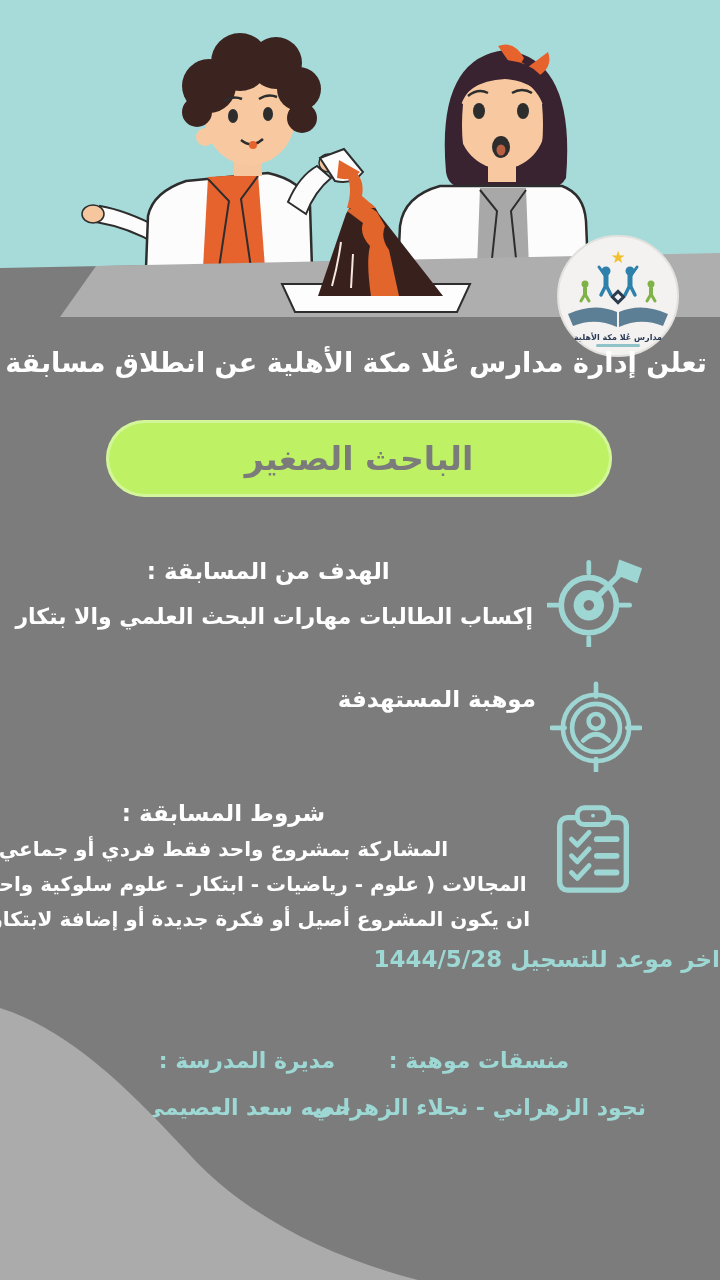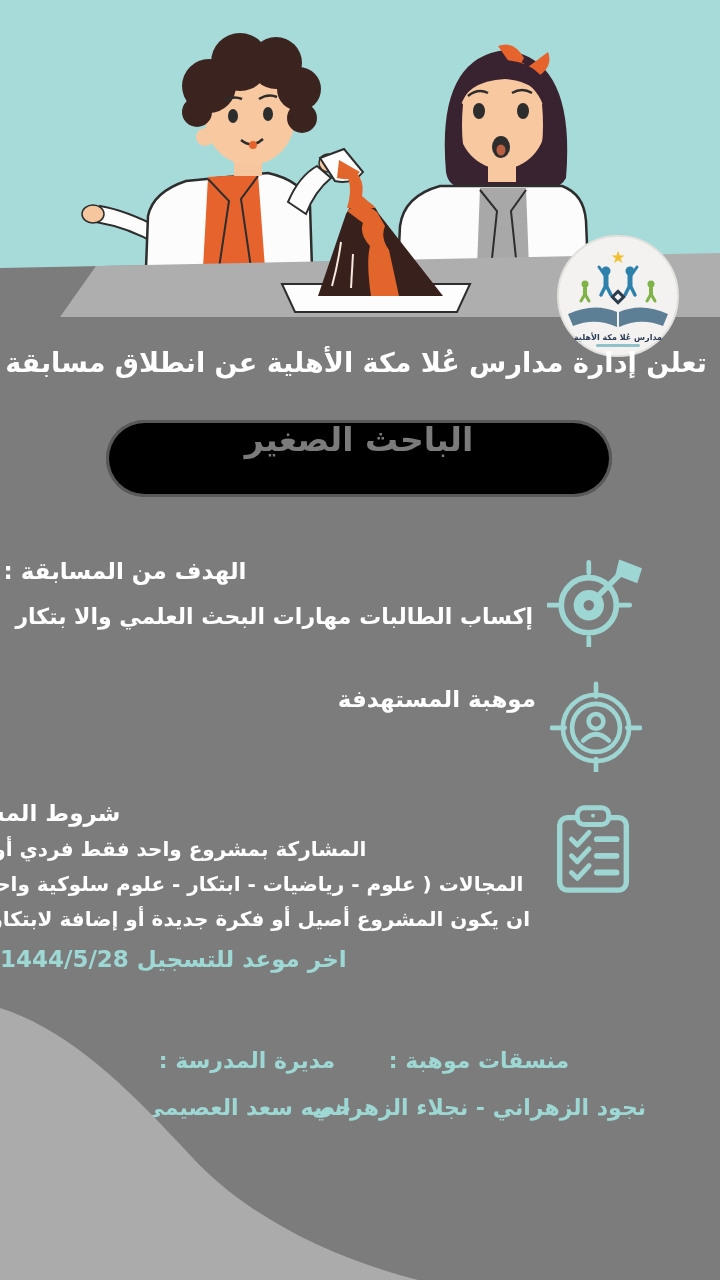--- a/index.html
+++ b/index.html
@@ -8,39 +8,39 @@
     background:#7c7c7c;
     font-family:"DejaVu Sans", sans-serif;
   }
   .hero{position:absolute;top:0;left:0;}
   .headline{
     position:absolute;top:347px;left:0;right:8px;text-align:center;
     color:#ffffff;font-weight:bold;font-size:27px;direction:rtl;white-space:nowrap;
   }
   .pill{
     position:absolute;left:106px;top:420px;width:506px;height:77px;
-    background:#000000;border-radius:40px;
+    background:#bef264;border-radius:40px;
     box-shadow:inset 0 0 0 3px rgba(255,255,255,0.35);
-    display:flex;justify-content:center;
+    display:flex;align-items:center;justify-content:center;
     color:#7b7b7b;font-size:33px;font-weight:bold;direction:rtl;
   }
   .section{
     position:absolute;right:78px;display:flex;direction:rtl;gap:14px;align-items:flex-start;
   }
   .section .icon{flex:0 0 auto;}
-  .section .texts{text-align:left;color:#ffffff;font-weight:bold;direction:rtl;}
+  .section .texts{text-align:center;color:#ffffff;font-weight:bold;direction:rtl;}
   .sec-goal{top:552px;}
   .sec-aud{top:680px;}
   .sec-rules{top:798px;}
   .sec-title{font-size:23px;margin:6px 0 0 0;white-space:nowrap;}
   .sec-body{font-size:22px;margin:20px 0 0 12px;white-space:nowrap;}
   .rule-line{font-size:20px;margin:11px 0 0 0;white-space:nowrap;}
   .sec-rules .sec-title{margin-top:2px;}
   .deadline{
-    position:absolute;top:946px;left:0;right:0;text-align:left;
+    position:absolute;top:946px;left:0;right:0;text-align:right;
     color:#9ed8d4;font-size:23px;font-weight:bold;direction:rtl;
   }
   .footer-col{
     position:absolute;top:1048px;text-align:center;color:#9ed8d4;
     font-weight:bold;direction:rtl;
   }
   .footer-right{right:66px;width:350px;}
   .footer-left{left:92px;width:310px;}
   .footer-label{font-size:22px;white-space:nowrap;}
   .footer-name{font-size:22px;margin-top:22px;white-space:nowrap;}

